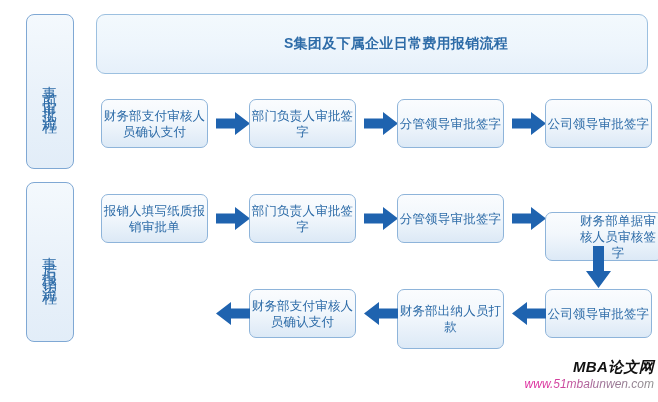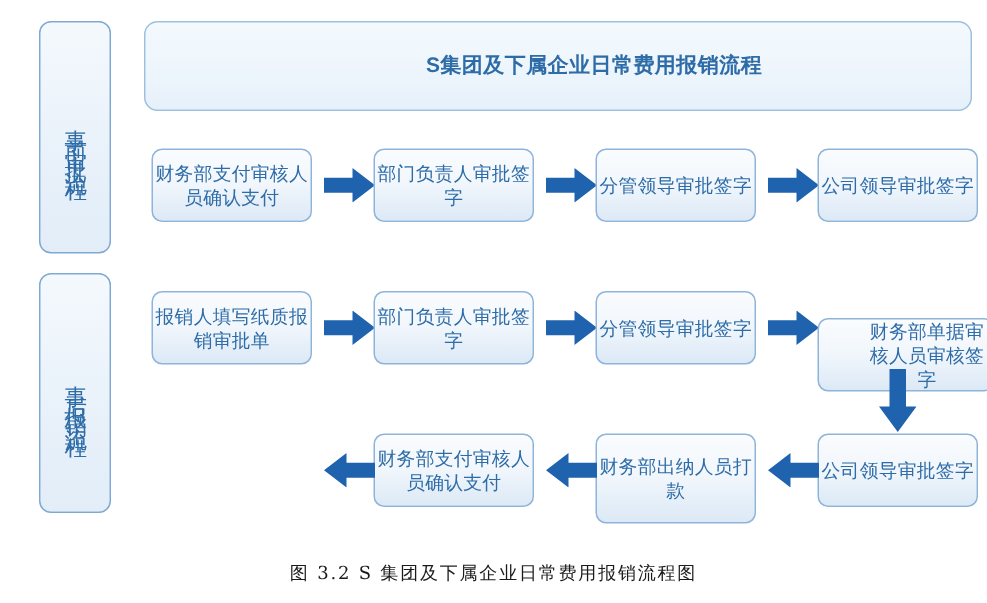--- a/index.html
+++ b/index.html
@@ -241,16 +241,19 @@
     <span>财务部支付审核人员确认支付</span>
   </div>
 
   <div class="arrow" style="left:216px; top:302px;">
     <svg width="34" height="23" viewBox="0 0 34 23" aria-hidden="true">
       <polygon points="34,6.5 15,6.5 15,0 0,11.5 15,23 15,16.5 34,16.5" fill="#1F63AF"></polygon>
     </svg>
   </div>
 
 
-  <div id="caption">图 3.2 S 集团及下属企业日常费用报销流程图</div>
-
+
+  <div id="watermark">
+    <div id="wm-brand">MBA论文网</div>
+    <div id="wm-url">www.51mbalunwen.com</div>
+  </div>
 
 </div>
 
 </body></html>

